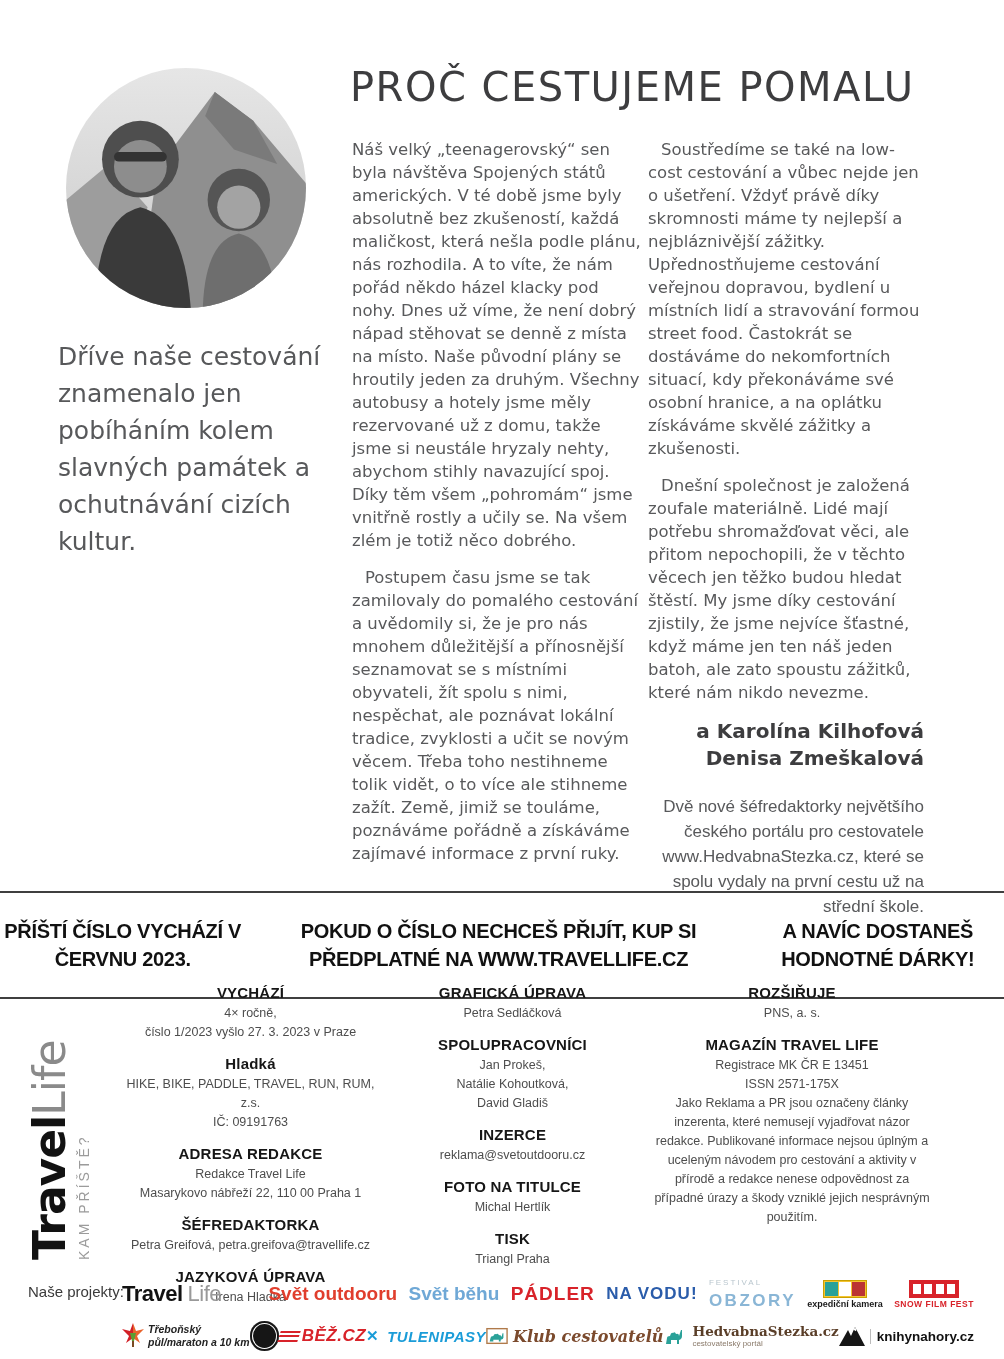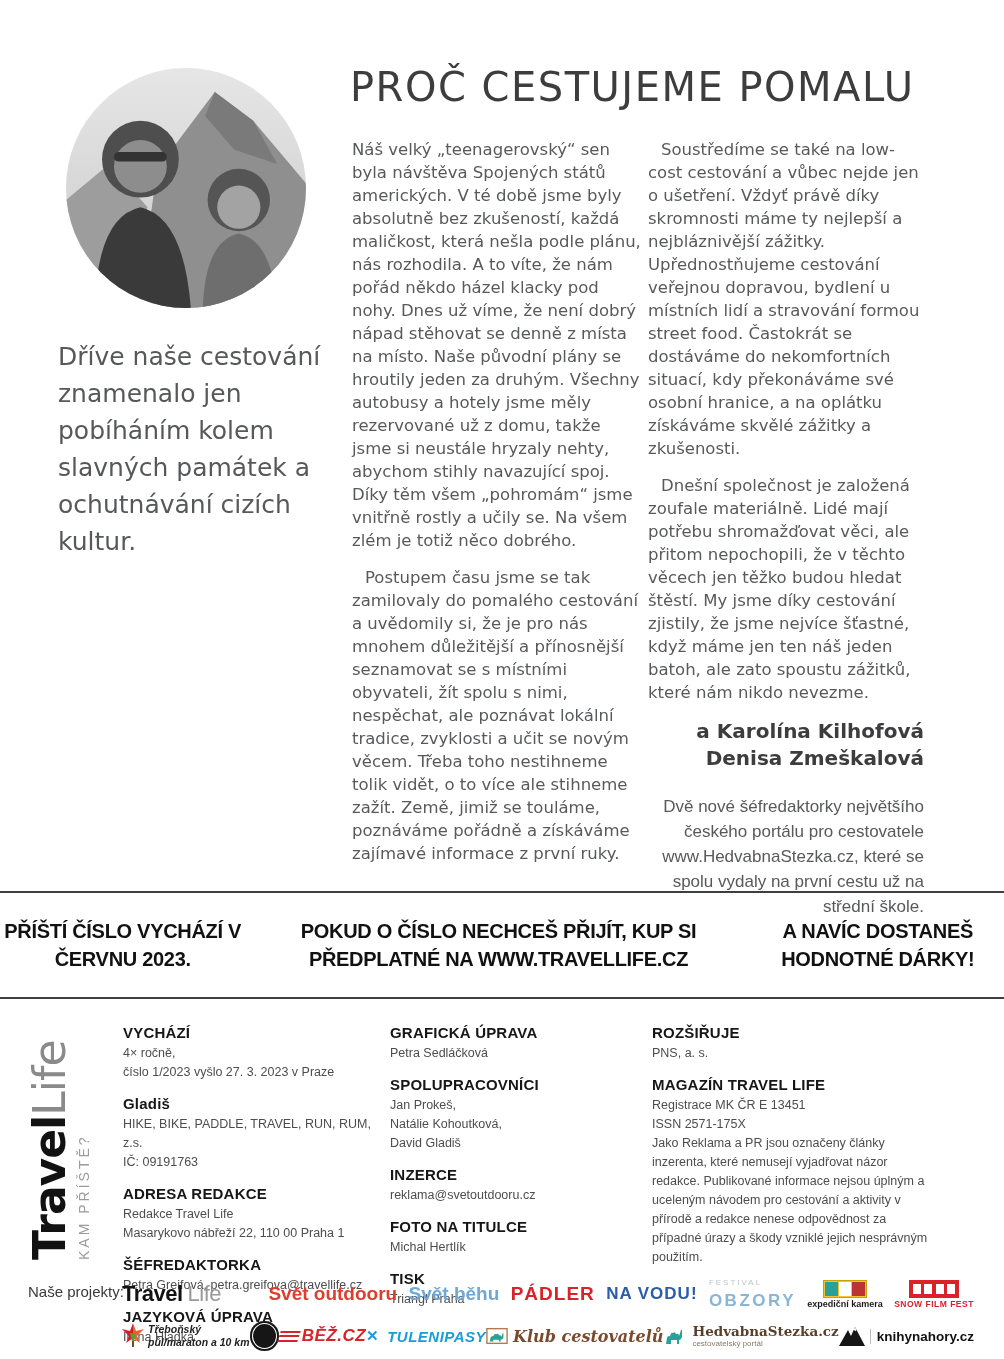--- a/index.html
+++ b/index.html
@@ -32,21 +32,21 @@
 
   
   .vlogo{position:absolute;left:28px;top:1008px;height:252px;display:flex;align-items:stretch;}
   .vlogo-main{writing-mode:vertical-rl;transform:rotate(180deg);font-size:44px;line-height:1;
               letter-spacing:-1px;white-space:nowrap;}
   .tl-travel{font-weight:bold;color:#121212;}
   .tl-life{font-weight:normal;color:#8a8a8a;}
   .vlogo-tag{writing-mode:vertical-rl;transform:rotate(180deg);font-size:14px;color:#9b9b9b;
              letter-spacing:3px;margin-left:4px;white-space:nowrap;
              font-family:"Liberation Sans",sans-serif;}
-  .c-col{position:absolute;top:1024px;font-family:"Liberation Sans",sans-serif;}
+  .c-col{position:absolute;top:984px;font-family:"Liberation Sans",sans-serif;text-align:center;}
   .c-col1{left:123px;width:255px;}
   .c-col2{left:390px;width:245px;}
   .c-col3{left:652px;width:280px;}
   .c-sec{margin-bottom:13px;}
   .c-head{font-size:15px;font-weight:bold;color:#161616;letter-spacing:0.2px;margin-bottom:3px;}
   .c-body{font-size:12.5px;line-height:19px;color:#4d4d4d;white-space:pre-line;}
 
   
   .projects-label{position:absolute;left:28px;top:1283px;font-size:15px;color:#3a3a3a;
                   font-family:"Liberation Sans",sans-serif;}
@@ -159,21 +159,21 @@
 
   <div class="c-col c-col1">
 
       <div class="c-sec">
         <div class="c-head">VYCHÁZÍ</div>
         <div class="c-body">4× ročně,
 číslo 1/2023 vyšlo 27. 3. 2023 v Praze</div>
       </div>
 
       <div class="c-sec">
-        <div class="c-head">Gladiš</div>
+        <div class="c-head">Hladká</div>
         <div class="c-body">HIKE, BIKE, PADDLE, TRAVEL, RUN, RUM, z.s.
 IČ: 09191763</div>
       </div>
 
       <div class="c-sec">
         <div class="c-head">ADRESA REDAKCE</div>
         <div class="c-body">Redakce Travel Life
 Masarykovo nábřeží 22, 110 00 Praha 1</div>
       </div>
 

